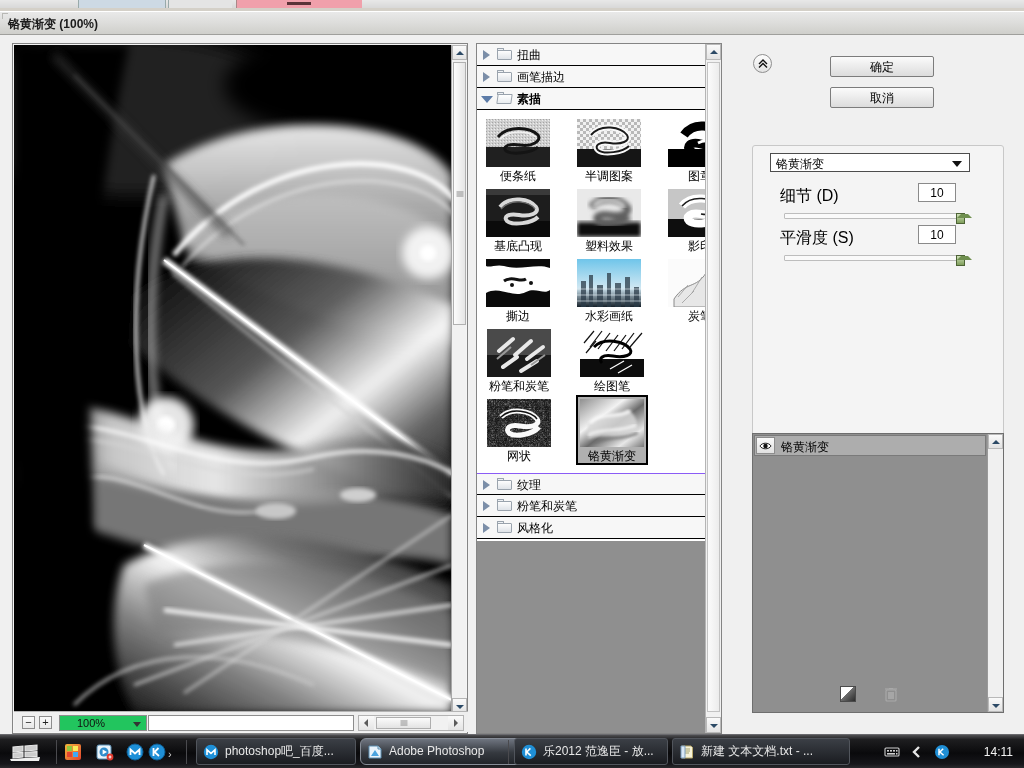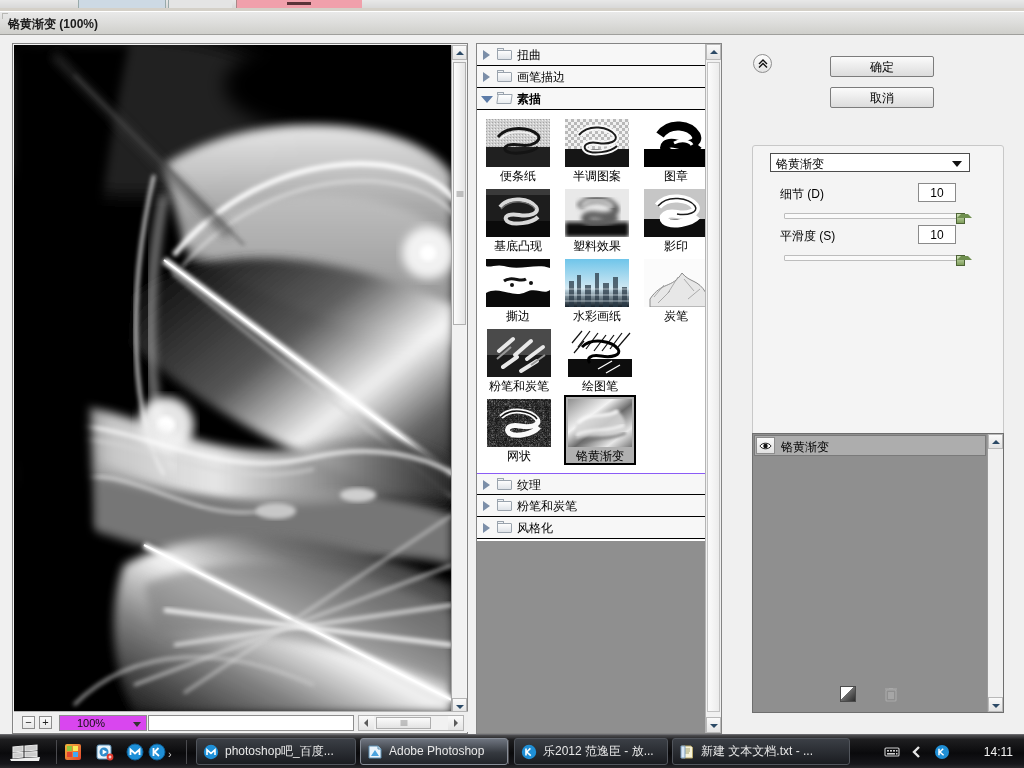--- a/index.html
+++ b/index.html
@@ -64,21 +64,21 @@
 
   
   .pv-bottom { position:absolute; left:1px; bottom:1px; width:454px; height:21px;
     background:#efefef; border-top:1px solid #b4b4b4; }
   .zbtn { position:absolute; top:4px; width:13px; height:13px;
     background:linear-gradient(#fbfbfb,#e8e8e8); border:1px solid #8d8d8d;
     font-size:11px; line-height:11px; text-align:center; color:#222; }
   .zbtn.minus { left:8px; }
   .zbtn.plus { left:25px; }
   .zoom-combo { position:absolute; left:45px; top:3px; width:88px; height:16px;
-    background:#d946ef; border:1px solid #8d8d8d; }
+    background:#22c55e; border:1px solid #8d8d8d; }
   .zoom-combo .val { position:absolute; left:0; top:1px; width:62px; text-align:center;
     font-size:11px; color:#111; }
   .zoom-combo .cdn { position:absolute; right:5px; top:6px; width:0; height:0;
     border-left:4px solid transparent; border-right:4px solid transparent;
     border-top:5px solid #333; }
   .pv-hfield { position:absolute; left:134px; top:3px; width:206px; height:16px;
     background:#fff; border:1px solid #8d8d8d; }
   .pv-hscroll { position:absolute; left:344px; top:3px; width:106px; height:16px;
     background:#f1f1f1; border:1px solid #b3b3b3; }
   .pv-hscroll .arr { position:absolute; top:0; width:15px; height:14px;
@@ -103,21 +103,21 @@
   .folder { position:absolute; left:20px; top:4px; width:15px; height:12px; }
   .folder .body { position:absolute; left:0; top:2px; width:15px; height:10px;
     background:linear-gradient(#fdfdfd,#dfe3e8); border:1px solid #9aa3ad; border-radius:1px; }
   .folder .tab { position:absolute; left:0; top:0; width:7px; height:3px;
     background:#eef1f4; border:1px solid #9aa3ad; border-bottom:none; border-radius:1px 1px 0 0;}
   .folder.open .body { background:linear-gradient(#ffffff,#e8ecef); transform:skewX(-8deg); }
   .cat-label { position:absolute; left:40px; top:3px; font-size:12px; color:#000; }
   .cat-label.bold { font-weight:bold; }
 
   .thumb-grid { padding:5px 0 0 6px; background:#fff; }
-  .thumb-row { display:flex; }
+  .thumb-row { display:flex;gap:12px; }
   .thumb-cell { width:72px; margin-right:9px; padding:4px 3px 2px 3px; text-align:center; }
   .thumb-cell.selected { background:#b0b0b0; border:2px solid #000; padding:2px 1px 0 1px; }
   .thumb-img { width:64px; height:48px; margin:0 auto; display:block; overflow:hidden; }
   .thumb-cap { font-size:12px; color:#000; margin-top:2px; line-height:14px; white-space:nowrap; }
 
   .fl-vscroll { position:absolute; right:0; top:0; width:16px; height:689px;
     background:#f1f1f1; border-left:1px solid #b5b5b5; }
   .fl-vscroll .arr { position:absolute; left:0; width:15px; height:16px;
     background:linear-gradient(#fafafa,#e4e4e4); border:1px solid #b9b9b9; }
   .fl-vscroll .arr.up { top:0; } .fl-vscroll .arr.dn { bottom:0; }
@@ -141,21 +141,21 @@
   .settings-box { position:absolute; left:22px; top:102px; width:252px; height:307px;
     background:#f4f4f4; border:1px solid #c8c8c8; border-radius:3px; }
   .filter-combo { position:absolute; left:40px; top:110px; width:200px; height:19px;
     background:#fff; border:1px solid #4d4d4d; }
   .filter-combo .val { position:absolute; left:5px; top:2px; font-size:12px; color:#000; }
   .filter-combo .cdn { position:absolute; right:7px; top:7px; width:0; height:0;
     border-left:5px solid transparent; border-right:5px solid transparent;
     border-top:6px solid #111; }
 
   .slider-group { position:absolute; left:0; width:252px; }
-  .sl-label { position:absolute; left:50px; font-size:12px; color:#000; }
+  .sl-label { position:absolute; left:50px; font-size:16px; color:#000; }
   .sl-field { position:absolute; right:26px; width:38px; height:19px;
     background:#fff; border:1px solid #8a8a8a; font-size:12px; color:#000;
     text-align:center; line-height:18px; }
   .sl-track { position:absolute; left:54px; width:178px; height:6px;
     background:#fafafa; border:1px solid #bdbdbd; border-radius:1px; }
   .sl-thumb { position:absolute; width:9px; height:11px;
     background:linear-gradient(#cfe0b8,#7f9e5b); border:1px solid #4d6336; }
   .sl-thumb::before { content:""; position:absolute; left:0; top:-4px; width:7px; height:4px;
     border-left:4px solid transparent; border-right:4px solid transparent;
     border-bottom:4px solid #6f8f4f; }
@@ -819,21 +819,21 @@
     <div class="tb-item" style="left:196px; width:160px;">
       <span class="tb-ico">
         <svg viewBox="0 0 16 16">
             <circle cx="8" cy="8" r="7.2" fill="#1e90d8"></circle>
           <path d="M4 11 V5.8 L8 9.4 L12 5.8 V11" stroke="#fff" stroke-width="1.6" fill="none"></path>
           </svg>
       </span>
       <span>photoshop吧_百度...</span>
     </div>
 
-    <div class="tb-item active" style="left:360px; width:148px;">
+    <div class="tb-item active" style="left:360px; width:164px;border-radius:6px;">
       <span class="tb-ico">
         <svg viewBox="0 0 16 16">
           <path d="M2 2 H11 L14 5 V14 H2 Z" fill="#e9f3fb" stroke="#5d8fb2"></path>
           <path d="M4 12 L8 6 L12 12 Z" fill="#4aa3df"></path>
           <path d="M11 2 V5 H14" fill="#cfe2ef" stroke="#5d8fb2"></path>
         </svg>
       </span>
       <span>Adobe Photoshop</span>
     </div>
     <div class="sep-line3"></div>

